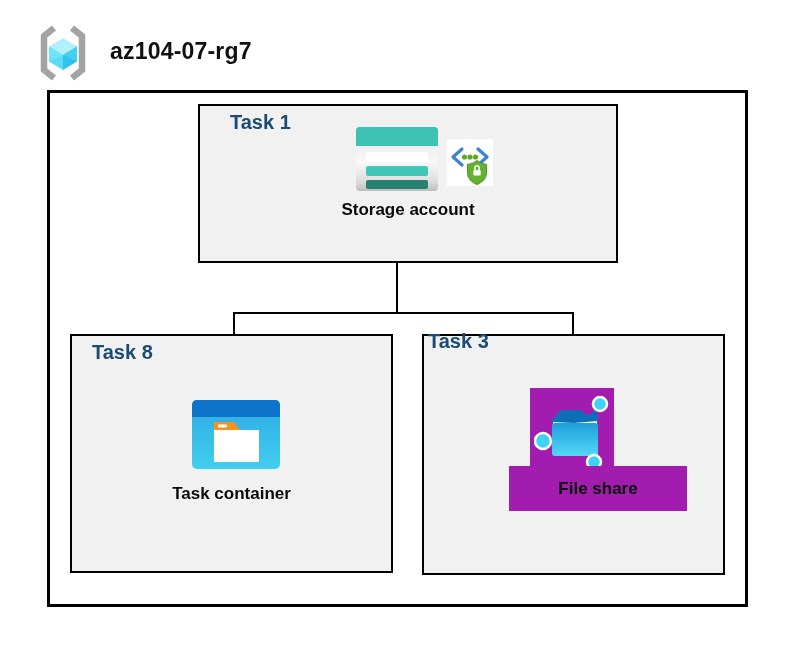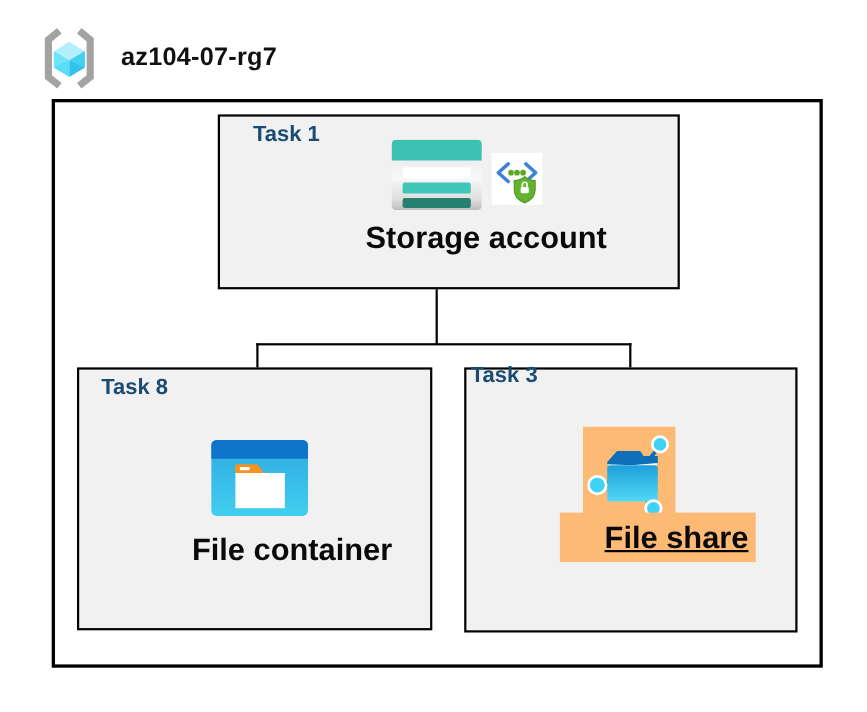--- a/index.html
+++ b/index.html
@@ -21,30 +21,30 @@
   #task1-box{left:198px;top:104px;width:420px;height:159px;}
   #task2-box{left:70px;top:334px;width:323px;height:239px;}
   #task3-box{left:422px;top:334px;width:303px;height:241px;}
   .task-label{
     font-size:20px;font-weight:bold;color:#1b4a73;text-align:right;
   }
   #task1-label{left:230px;top:111px;}
   #task2-label{left:92px;top:341px;}
   #task3-label{left:428px;top:330px;}
   .caption{
-    font-size:28px;font-weight:bold;color:#0a0a0a;text-align:center;margin-left:34px;
+    font-size:17px;font-weight:bold;color:#0a0a0a;text-align:center;
   }
   #storage-caption{left:198px;top:200px;width:420px;}
   #blob-caption{left:70px;top:484px;width:323px;}
   .connector{background:#000000;}
   #conn-v1{left:396px;top:237px;width:2px;height:76px;}
   #conn-h{left:233px;top:312px;width:341px;height:2px;}
   #conn-v2{left:233px;top:312px;width:2px;height:88px;}
   #conn-v3{left:572px;top:312px;width:2px;height:77px;}
-  .gray-bg{background:#fdba74;text-decoration:underline;}
+  .gray-bg{background:#a21caf;}
   #fileshare-icon-bg{left:530px;top:388px;width:84px;height:80px;}
   #fileshare-label-bg{
     left:509px;top:466px;width:178px;height:45px;
     display:flex;align-items:center;justify-content:center;
   }
   #fileshare-caption{position:static;}
   svg{display:block;}
 </style>
 </head>
 <body>
@@ -122,21 +122,21 @@
         </linearGradient>
       </defs>
       <rect x="0" y="0" width="88" height="69" rx="5" fill="url(#bg1)"></rect>
       <path d="M5,0 h78 a5,5 0 0 1 5,5 v12 h-88 v-12 a5,5 0 0 1 5,-5 z" fill="#0e74c9"></path>
       <polygon points="22,30 22,22 42,22 48,30" fill="#f6921e"></polygon>
       <rect x="26" y="24.5" width="9" height="3" rx="1" fill="#ffffff"></rect>
       <rect x="22" y="30" width="45" height="32" fill="#ffffff"></rect>
     </svg>
   </div>
 
-  <div class="abs caption" id="blob-caption">File container</div>
+  <div class="abs caption" id="blob-caption">Task container</div>
 
   <div class="abs task-box" id="task3-box"></div>
   <div class="abs task-label" id="task3-label">Task 3</div>
 
   <div class="abs gray-bg" id="fileshare-icon-bg"></div>
   <div class="abs" style="left:534px;top:390px;">
     <svg width="84" height="80" viewBox="0 0 84 80">
       <defs>
         <linearGradient id="fsg" x1="0" y1="0" x2="0" y2="1">
           <stop offset="0" stop-color="#1e9fdb"></stop>

